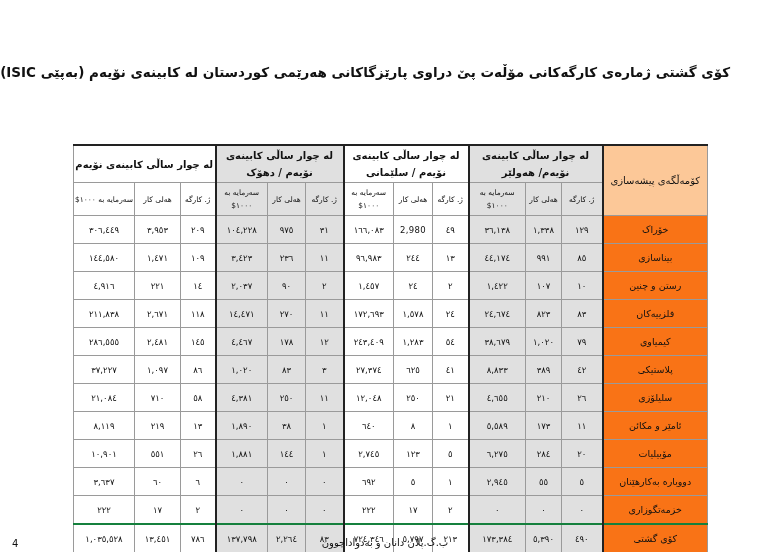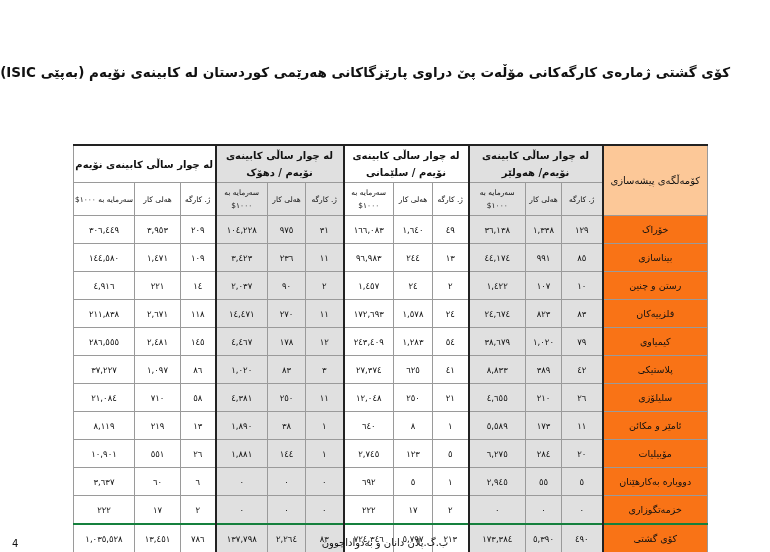--- a/index.html
+++ b/index.html
@@ -66,21 +66,21 @@
   </thead>
   <tbody id="tbody">
   <tr>
     <td>٣٠٦,٤٤٩</td>
     <td>٣,٩٥٣</td>
     <td class="thickR">٢٠٩</td>
     <td class="shade">١٠٤,٢٢٨</td>
     <td class="shade">٩٧٥</td>
     <td class="shade thickR">٣١</td>
     <td>١٦٦,٠٨٣</td>
-    <td>١,٦٤٠</td>
+    <td>2,980</td>
     <td class="thickR">٤٩</td>
     <td class="shade">٣٦,١٣٨</td>
     <td class="shade">١,٣٣٨</td>
     <td class="shade thickR">١٢٩</td>
     <td class="sector">خۆراک</td>
   </tr>
 
   <tr>
     <td>١٤٤,٥٨٠</td>
     <td>١,٤٧١</td>

